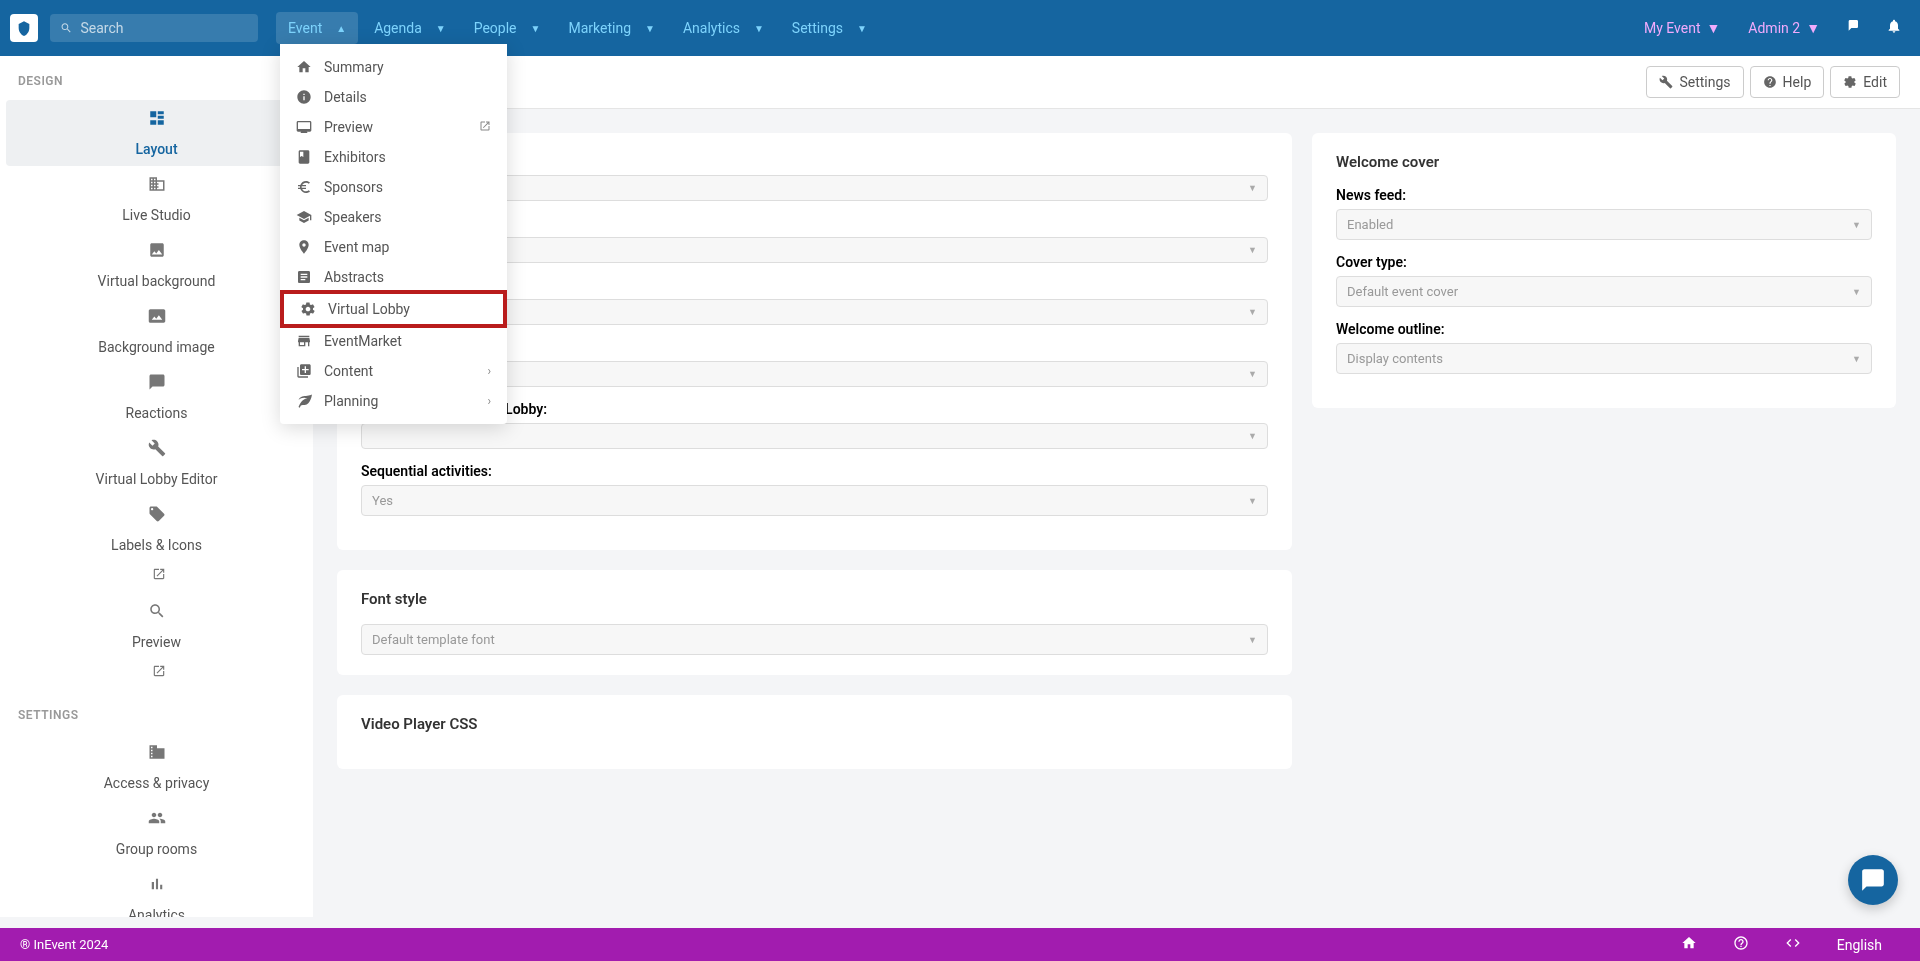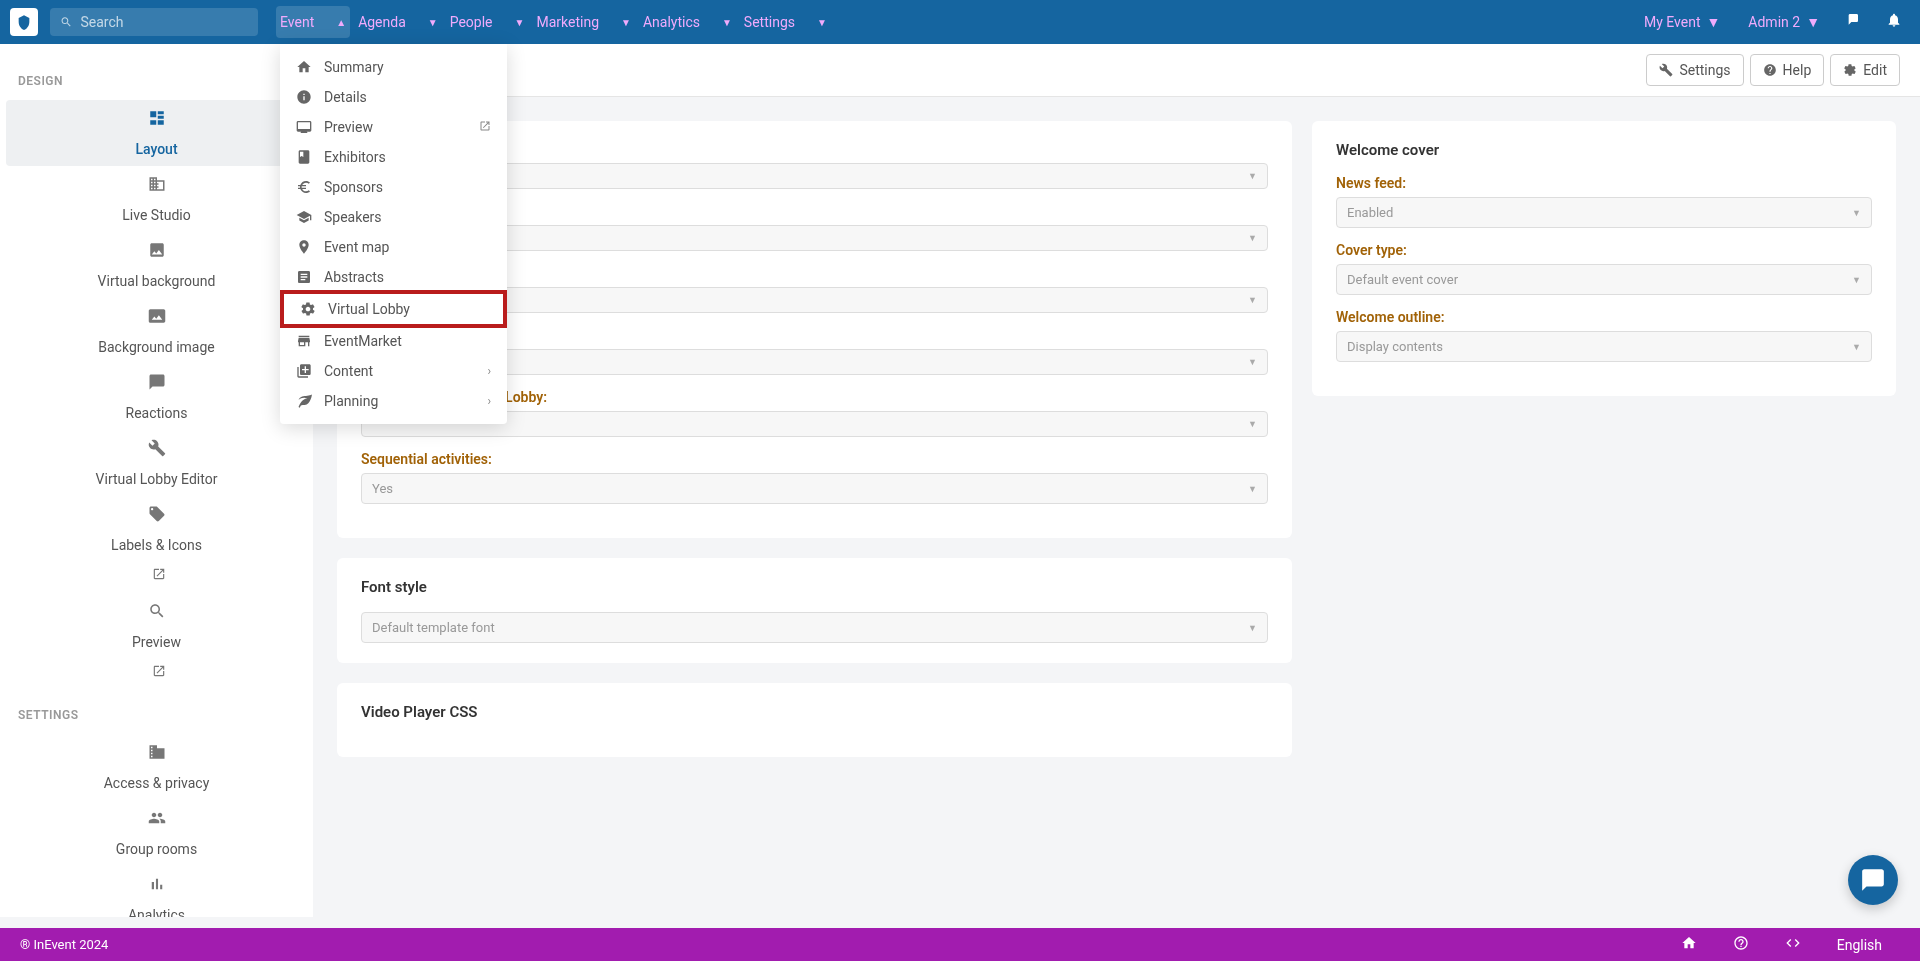--- a/index.html
+++ b/index.html
@@ -1,28 +1,28 @@
 <!DOCTYPE html>
 <html><head>
   <meta charset="utf-8">
   <style>
     * { margin: 0; padding: 0; box-sizing: border-box; font-family: -apple-system, BlinkMacSystemFont, "Segoe UI", Roboto, sans-serif; }
     body { background: #f4f5f7; overflow-x: hidden; }
     
     
-    .top-nav { background: #1565a0; height: 44px; display: flex; align-items: center; padding: 0 10px; position: relative; z-index: 100; }
+    .top-nav { background: #1565a0; height: 56px; display: flex; align-items: center; padding: 0 10px; position: relative; z-index: 100; }
     .logo-box { width: 28px; height: 28px; background: #fff; border-radius: 4px; display: flex; align-items: center; justify-content: center; margin-right: 12px; }
     .logo-box svg { width: 16px; height: 16px; fill: #1565a0; }
     .search-box { background: rgba(255,255,255,0.15); border-radius: 4px; display: flex; align-items: center; padding: 6px 10px; width: 208px; margin-right: 18px; }
     .search-box svg { width: 14px; height: 14px; fill: rgba(255,255,255,0.7); margin-right: 8px; }
     .search-box input { background: transparent; border: none; color: #fff; font-size: 14px; outline: none; width: 100%; }
     .search-box input::placeholder { color: rgba(255,255,255,0.7); }
     
     .nav-menu { display: flex; align-items: center; gap: 4px; flex: 1; }
-    .nav-item { color: #f0abfc; font-size: 14px; padding: 8px 4px; border-radius: 4px; cursor: pointer; display: flex; align-items: center; gap: 22px; }
+    .nav-item { color: #7dd3fc; font-size: 14px; padding: 8px 12px; border-radius: 4px; cursor: pointer; display: flex; align-items: center; gap: 14px; }
     .nav-item.active { background: rgba(255,255,255,0.15); }
     .nav-item .chev { font-size: 10px; }
     
     .nav-right { display: flex; align-items: center; gap: 8px; }
     .nav-right-item { color: #f0abfc; font-size: 14px; padding: 8px 10px; cursor: pointer; display: flex; align-items: center; gap: 6px; }
     .nav-icon-btn { color: #fff; padding: 8px; cursor: pointer; }
     .nav-icon-btn svg { width: 16px; height: 16px; fill: #fff; }
     
     
     .dropdown-menu { position: absolute; top: 44px; left: 280px; background: #fff; border-radius: 0 0 4px 4px; box-shadow: 0 4px 20px rgba(0,0,0,0.15); width: 227px; padding: 8px 0; z-index: 200; }
@@ -50,21 +50,21 @@
     .tool-btn { background: #fff; border: 1px solid #ccc; border-radius: 4px; padding: 7px 12px; font-size: 14px; color: #555; display: flex; align-items: center; gap: 6px; cursor: pointer; }
     .tool-btn svg { width: 14px; height: 14px; fill: #666; }
     
     .content-area { padding: 24px; display: flex; gap: 20px; }
     .left-col { flex: 1; display: flex; flex-direction: column; gap: 20px; }
     .right-col { width: 584px; }
     
     .card { background: #fff; border-radius: 6px; padding: 20px 24px; }
     .card-title { font-size: 15px; font-weight: 600; color: #333; margin-bottom: 16px; }
     .field-group { margin-bottom: 14px; }
-    .field-label { font-size: 14px; font-weight: 600; color: #a16207; margin-bottom: 6px; display: block; }
+    .field-label { font-size: 14px; font-weight: 600; color: #000000; margin-bottom: 6px; display: block; }
     .select-box { width: 100%; background: #f7f7f7; border: 1px solid #ddd; border-radius: 4px; padding: 7px 10px; font-size: 13px; color: #999; display: flex; justify-content: space-between; align-items: center; cursor: pointer; }
     .select-box .tri { font-size: 9px; color: #aaa; }
     
     
     .footer-bar { position: fixed; bottom: 0; left: 0; right: 0; height: 33px; background: #a21caf; display: flex; align-items: center; padding: 0 20px; color: #fff; font-size: 13px; z-index: 50; }
     .footer-bar .spacer { flex: 1; }
     .footer-icon { padding: 0 18px; cursor: pointer; }
     .footer-icon svg { width: 16px; height: 16px; fill: #fff; }
     .footer-lang { padding: 0 18px; cursor: pointer; font-size: 14px; }
     

